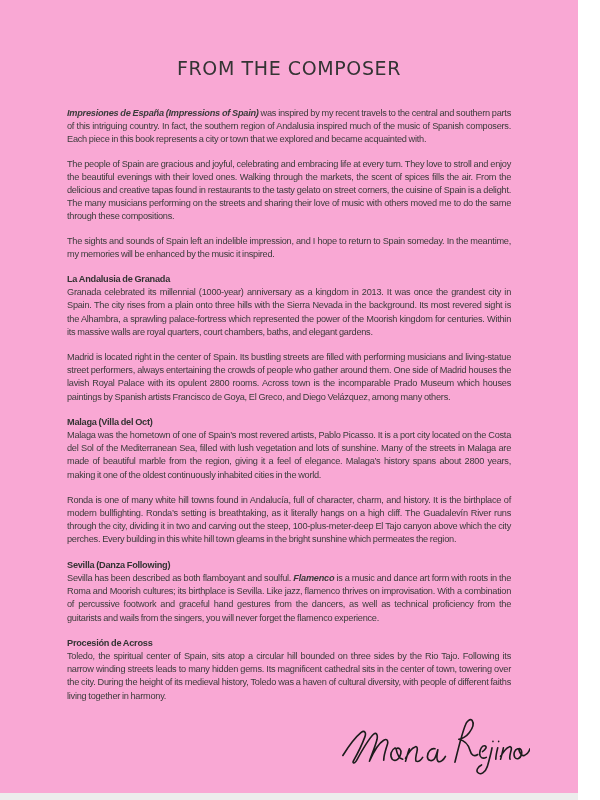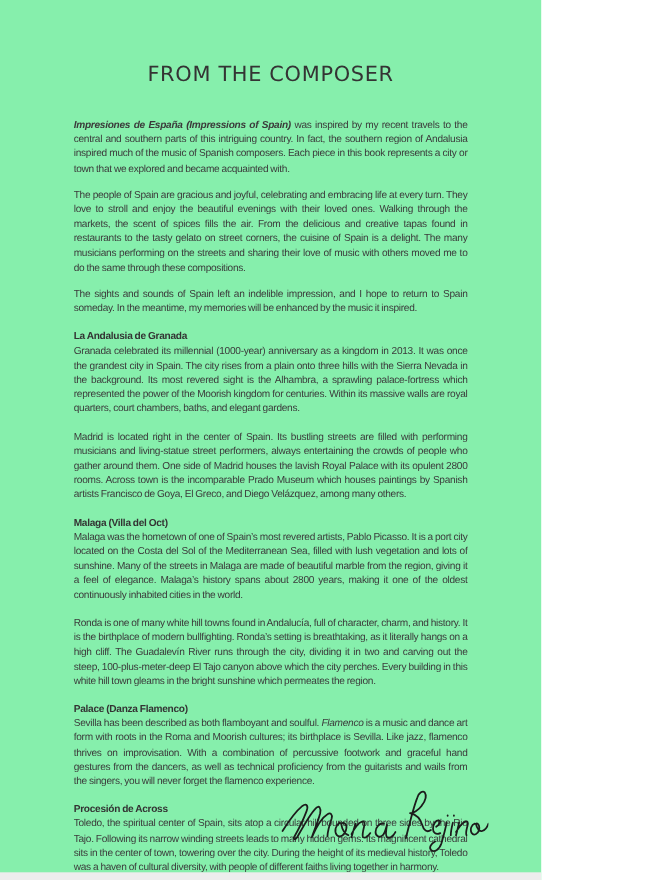--- a/index.html
+++ b/index.html
@@ -1,20 +1,20 @@
 <!DOCTYPE html>
 <html><head>
 <meta charset="utf-8">
 <style>
   html, body { margin: 0; padding: 0; background: #ffffff; }
   .page {
     position: relative;
-    width: 492px;
+    width: 578px;
     height: 800px;
-    background: #86efac;
+    background: #f9a8d4;
     overflow: hidden;
     font-family: "Liberation Sans", sans-serif;
     color: #3b3b3b;
   }
   .title {
     margin: 0;
     padding-top: 57px;
     text-align: center;
     font-family: "DejaVu Sans", sans-serif;
     font-weight: normal;
@@ -34,21 +34,21 @@
   .section { margin: 12px 0 0 0; }
   .section-heading {
     margin: 0;
     font-size: 9.2px;
     line-height: 13.2px;
     font-weight: bold;
     color: #333333;
   }
   .section-para { margin: 0; }
   .bi { font-weight: bold; font-style: italic; }
-  em { font-style: italic; }
+  em { font-style: italic; font-weight: bold; }
   .signature-block {
     position: absolute;
     top: 710px;
     right: 48px;
     width: 190px;
     height: 70px;
   }
   .signature-block svg { display: block; width: 190px; height: 70px; }
   .sig-stroke {
     fill: none;
@@ -86,21 +86,21 @@
     <p class="para section-para"><span>Madrid is located right in the center of Spain. Its bustling streets are filled with performing musicians and living-statue street performers, always entertaining the crowds of people who gather around them. One side of Madrid houses the lavish Royal Palace with its opulent 2800 rooms. Across town is the incomparable Prado Museum which houses paintings by Spanish artists Francisco de Goya, El Greco, and Diego Velázquez, among many others.</span></p>
   </div>
         <div class="section">
     <h2 class="section-heading">Malaga (Villa del Oct)</h2>
     <p class="para section-para"><span>Malaga was the hometown of one of Spain’s most revered artists, Pablo Picasso. It is a port city located on the Costa del Sol of the Mediterranean Sea, filled with lush vegetation and lots of sunshine. Many of the streets in Malaga are made of beautiful marble from the region, giving it a feel of elegance. Malaga’s history spans about 2800 years, making it one of the oldest continuously inhabited cities in the world.</span></p>
   </div>
         <div class="section">
     <p class="para section-para"><span>Ronda is one of many white hill towns found in Andalucía, full of character, charm, and history. It is the birthplace of modern bullfighting. Ronda’s setting is breathtaking, as it literally hangs on a high cliff. The Guadalevín River runs through the city, dividing it in two and carving out the steep, 100-plus-meter-deep El Tajo canyon above which the city perches. Every building in this white hill town gleams in the bright sunshine which permeates the region.</span></p>
   </div>
         <div class="section">
-    <h2 class="section-heading">Palace (Danza Flamenco)</h2>
+    <h2 class="section-heading">Sevilla (Danza Following)</h2>
     <p class="para section-para"><span>Sevilla has been described as both flamboyant and soulful. </span><em>Flamenco</em><span> is a music and dance art form with roots in the Roma and Moorish cultures; its birthplace is Sevilla. Like jazz, flamenco thrives on improvisation. With a combination of percussive footwork and graceful hand gestures from the dancers, as well as technical proficiency from the guitarists and wails from the singers, you will never forget the flamenco experience.</span></p>
   </div>
         <div class="section">
     <h2 class="section-heading">Procesión de Across</h2>
     <p class="para section-para"><span>Toledo, the spiritual center of Spain, sits atop a circular hill bounded on three sides by the Rio Tajo. Following its narrow winding streets leads to many hidden gems. Its magnificent cathedral sits in the center of town, towering over the city. During the height of its medieval history, Toledo was a haven of cultural diversity, with people of different faiths living together in harmony.</span></p>
   </div>
       </div>
   </div>
 
   <div class="signature-block">

